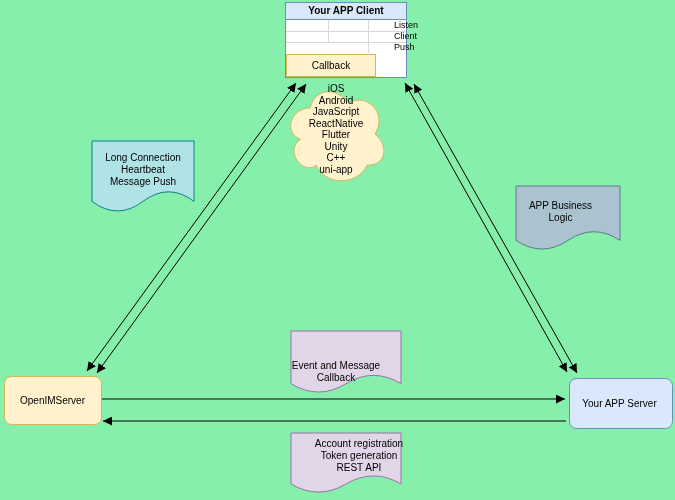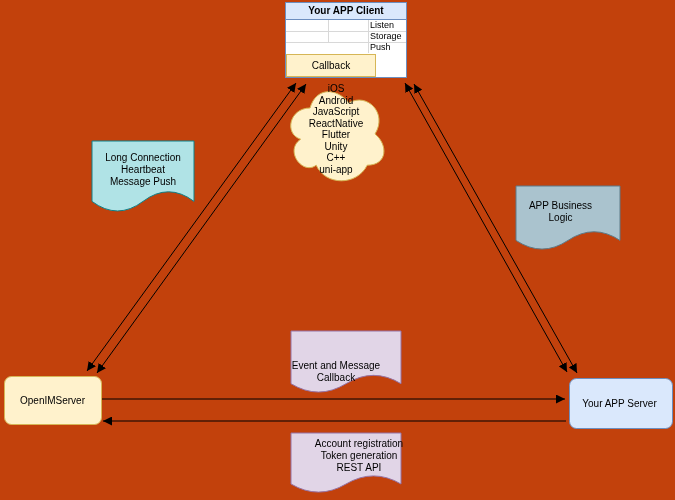--- a/index.html
+++ b/index.html
@@ -1,35 +1,35 @@
 <!DOCTYPE html>
 <html><head>
 <meta charset="utf-8">
 <style>
   html,body{margin:0;padding:0;background:#ffffff;}
-  #canvas{position:relative;width:675px;height:500px;background:#c2410c;
+  #canvas{position:relative;width:675px;height:500px;background:#86efac;
           font-family:"Liberation Sans",sans-serif;color:#000;overflow:hidden;}
   #shapes{position:absolute;left:0;top:0;}
 
   .overlay{position:absolute;}
   .note-text{display:flex;align-items:center;justify-content:center;text-align:center;
              font-size:10px;line-height:12px;white-space:pre-line;}
   .node-label{display:flex;align-items:center;justify-content:center;font-size:10px;}
 
   .cloud-text{left:286px;top:83px;width:100px;text-align:center;font-size:10px;line-height:11.5px;}
   .cloud-text span{display:block;}
 
   .client-box{position:absolute;left:285px;top:2px;width:122px;height:76px;
               border:1px solid #6c8ebf;background:#fff;box-sizing:border-box;}
   .client-header{height:16px;background:#dae8fc;border-bottom:1px solid #6c8ebf;
                  font-size:10px;font-weight:bold;text-align:center;line-height:16px;}
   .client-body{position:relative;height:33px;}
   .grid-h{position:absolute;left:0;right:0;height:0;border-top:1px solid #d8d8d8;}
   .grid-v{position:absolute;top:0;width:0;border-left:1px solid #d8d8d8;}
-  .iface{position:absolute;left:84px;width:36px;height:11px;font-size:9px;line-height:11px;text-align:left;}
+  .iface{position:absolute;left:84px;width:36px;height:11px;font-size:9px;line-height:11px;text-align:left;padding-left:24px;}
   .sdk-box{position:absolute;left:0;top:51px;width:90px;height:23px;background:#fff2cc;
            border:1px solid #d6b656;box-sizing:border-box;display:flex;align-items:center;
            justify-content:center;font-size:10px;}
 </style>
 </head>
 <body>
 
 <div id="canvas">
 
   <svg id="shapes" width="675" height="500" viewBox="0 0 675 500">
@@ -62,21 +62,21 @@
   </svg>
 
   <div class="client-box">
     <div class="client-header">Your APP Client</div>
     <div class="client-body">
       <div class="grid-h" style="top:11px"></div>
       <div class="grid-h" style="top:22px"></div>
       <div class="grid-v" style="left:82px;height:33px"></div>
       <div class="grid-v" style="left:42px;height:22px"></div>
       <div class="iface" style="top:0px">Listen</div>
-      <div class="iface" style="top:11px">Storage</div>
+      <div class="iface" style="top:11px">Client</div>
       <div class="iface" style="top:22px">Push</div>
     </div>
     <div class="sdk-box">
       <span>Callback</span>
     </div>
   </div>
 
   <div class="overlay note-text" style="left:92px;top:141px;width:102px;height:58px">Long Connection
 Heartbeat
 Message Push</div>

